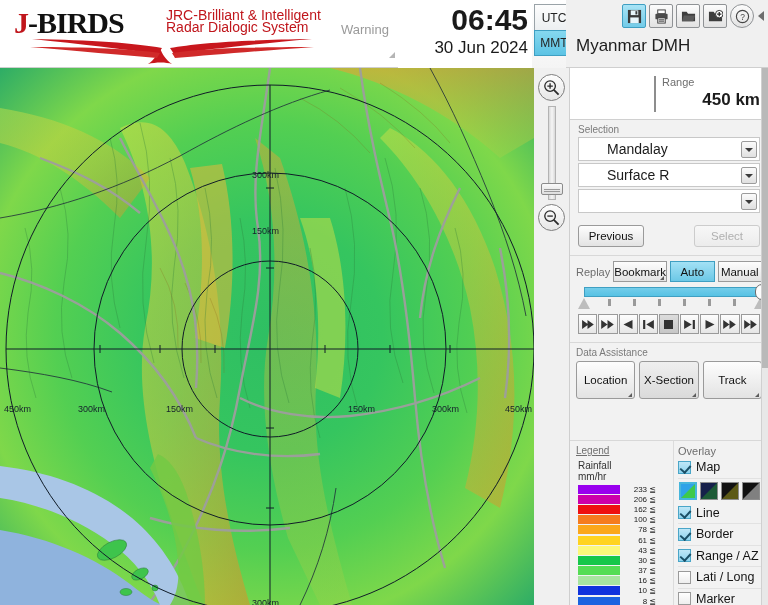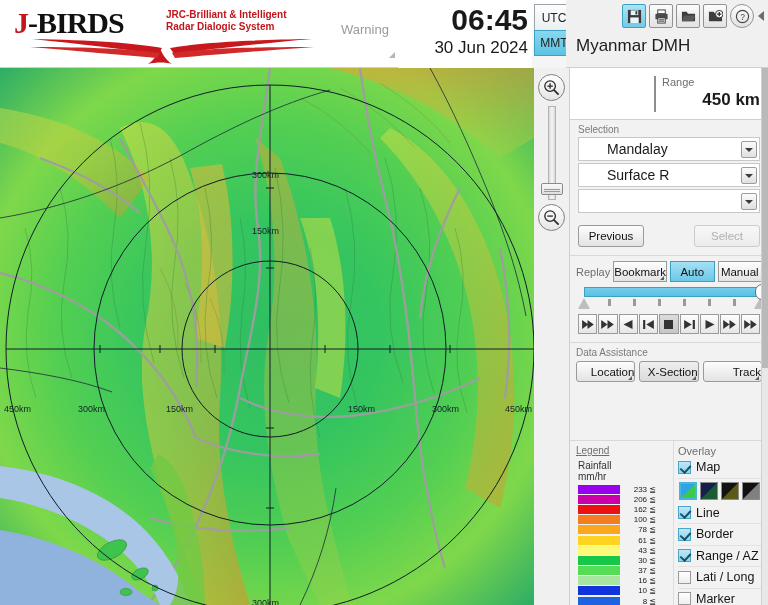--- a/index.html
+++ b/index.html
@@ -13,21 +13,21 @@
   
   #header { position: absolute; left:0; top:0; width:768px; height:68px;
             background: linear-gradient(#ffffff,#f4f4f4); }
   #logo-area { position:absolute; left:0; top:0; width:336px; height:68px;
                background:#fff; border-bottom:1px solid #cfcfcf; overflow:hidden; }
   #logo-wrap { position:absolute; left:14px; top:4px; width:310px; height:60px; }
   #logo-main { font-family:"Liberation Serif", serif; font-weight:bold; font-size:30px;
                letter-spacing:-1px; position:absolute; left:0; top:2px; color:#111; }
   #logo-main .j { color:#c0161c; }
   #logo-sub { position:absolute; left:152px; top:5px; width:160px;
-              font-size:10px; font-weight:bold; color:#c0161c; line-height:12px; }
+              font-size:14px; font-weight:normal; color:#c0161c; line-height:12px; }
   #bird { position:absolute; left:8px; top:34px; width:300px; height:26px; }
 
   #warnbox { position:absolute; left:336px; top:0; width:62px; height:68px;
              background:#fff; border-bottom:1px solid #cfcfcf; }
   #warnlabel { position:absolute; left:5px; top:22px; font-size:13px; color:#9a9a9a; }
   #warncorner { position:absolute; right:3px; bottom:9px; width:0;height:0;
                 border-left:6px solid transparent; border-bottom:6px solid #b5b5b5; }
 
   #timebox { position:absolute; left:398px; top:0; width:134px; height:76px;
              background:#fff; border-bottom:1px solid #cfcfcf; }
@@ -129,24 +129,24 @@
            border-bottom:11px solid #bdbdbd; }
 
   #transport { display:flex; gap:1px; padding:2px 2px 4px; }
   .tp { flex:1; height:20px; border:1px solid #9a9a9a;
         background:linear-gradient(#fdfdfd,#e6e6e6);
         display:flex; align-items:center; justify-content:center; }
   .tp.on { background:linear-gradient(#dcdcdc,#c6c6c6); }
 
   #assist { padding:4px 6px 6px; border-top:1px solid #d8d8d8; }
   #assistrow { display:flex; gap:4px; margin-top:3px; }
-  .abtn { flex:1; height:21px; font-size:11.5px; position:relative;
+  .abtn { flex:1; height:38px; font-size:11.5px; position:relative;
           border:1px solid #9a9a9a; border-radius:3px; color:#111;
           background:linear-gradient(#fdfdfd,#e3e3e3);
-          display:flex; align-items:center; justify-content:flex-end; }
+          display:flex; align-items:center; justify-content:center; }
   .abtn.mid { background:linear-gradient(#efefef,#dadada); }
 
   #bottom { position:absolute; left:0; top:372px; width:198px; height:233px;
             display:flex; border-top:1px solid #d8d8d8; }
   #legend { width:104px; height:233px; background:#f2f2f2; border-right:1px solid #dcdcdc;
             padding:4px 0 0 6px; }
   #legend .lbl { font-size:10px; color:#6e6e6e;text-decoration:underline; }
   #rf { font-size:10px; color:#333; line-height:11px; margin:4px 0 2px 2px; }
   .lgrow { display:flex; align-items:center; height:10.2px; }
   .sw { width:42px; height:9px; margin-left:2px; }

